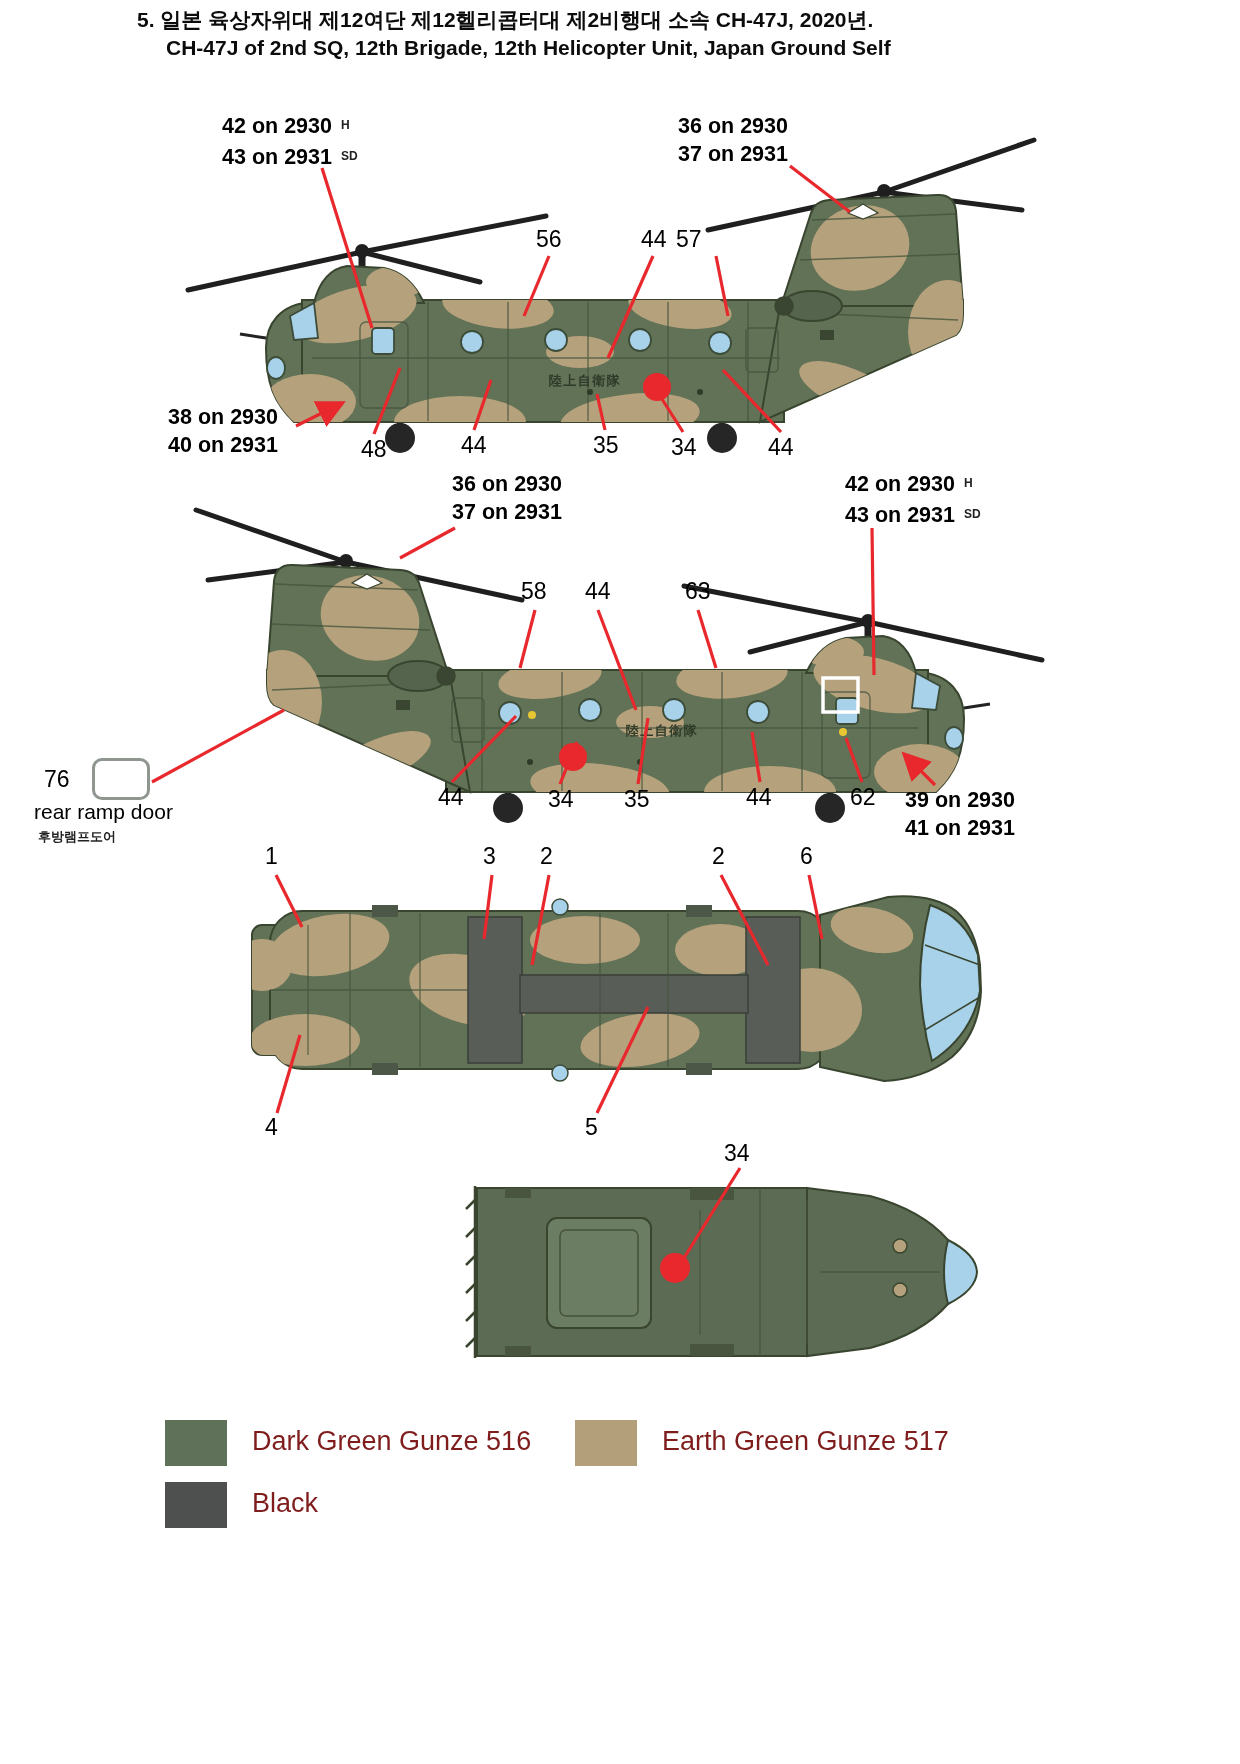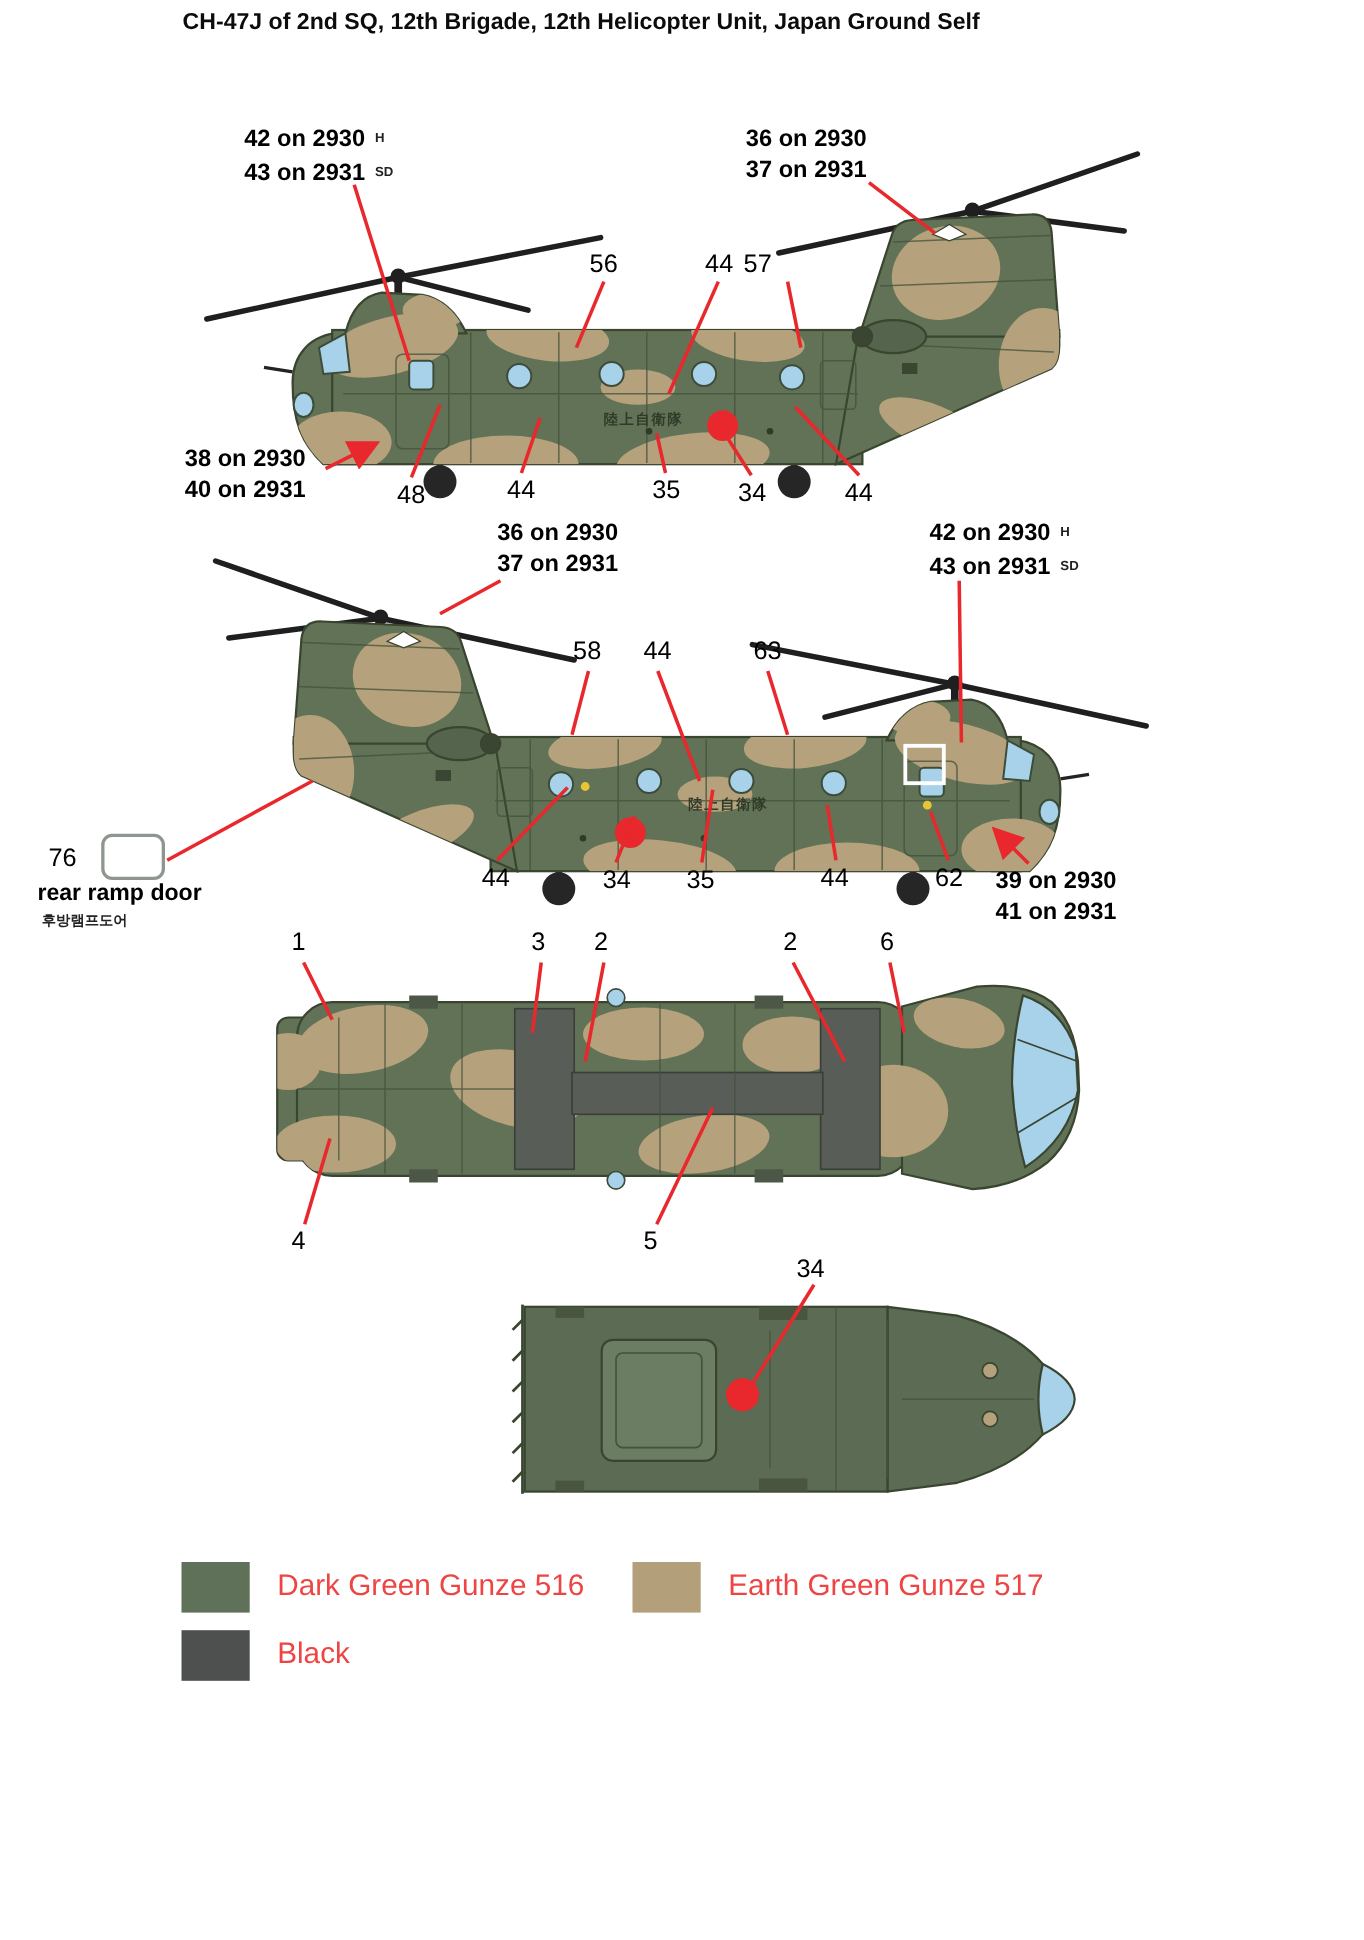--- a/index.html
+++ b/index.html
@@ -7,35 +7,36 @@
   #page{position:relative;width:1240px;height:1764px;background:#ffffff;
         font-family:"Liberation Sans",sans-serif;color:#111;overflow:hidden}
   .abs{position:absolute}
   .hdr{position:absolute;left:137px;top:6px;width:1000px;font-weight:bold;
        font-size:21px;line-height:28px;color:#0c0c0c}
   .hdr .cont{padding-left:29px}
   .num{position:absolute;font-weight:normal;font-size:23px;color:#000;white-space:nowrap}
   .lbl{position:absolute;font-weight:bold;font-size:21.5px;line-height:28px;
        color:#000;white-space:nowrap}
   .sup{font-size:12px;font-weight:bold;margin-left:9px;position:relative;top:-4px;color:#222}
-  .ramp-en{position:absolute;font-weight:bold;font-size:21px;color:#000;white-space:nowrap}
+  .ramp-en{position:absolute;font-weight:normal;font-size:21px;color:#000;white-space:nowrap}
   .ramp-ko{position:absolute;font-weight:bold;font-size:13px;color:#222;white-space:nowrap}
   .ramp-icon{position:absolute;width:58px;height:42px;border:3.5px solid #8f958f;
              border-radius:10px;background:#fff}
   svg.view{position:absolute;left:0}
   .fus-text{font-size:13px;fill:#2f3a28;letter-spacing:1.5px;font-weight:bold}
   .swatch{position:absolute;width:62px;height:46px}
-  .leg-label{position:absolute;font-size:27px;color:#ef4444;white-space:nowrap}
+  .leg-label{position:absolute;font-size:27px;color:#7f1d1d;white-space:nowrap}
 </style>
 </head>
 <body>
 
 <div id="page">
 
   <div class="hdr">
+    <div>5. 일본 육상자위대 제12여단 제12헬리콥터대 제2비행대 소속 CH-47J, 2020년.</div>
     <div class="cont">CH-47J of 2nd SQ, 12th Brigade, 12th Helicopter Unit, Japan Ground Self</div>
   </div>
 
   <svg class="view" style="top:100px" width="1240" height="372" viewBox="0 0 1240 372">
     <defs>
       <marker id="arrRed" markerWidth="9" markerHeight="9" refX="7" refY="4.5" orient="auto">
         <path d="M0,0 L9,4.5 L0,9 Z" fill="#e8282c"></path>
       </marker>
       <path id="hsNose" d="M152,202 C120,204 106,224 106,248 C106,283 114,303 134,322 L168,322 L168,202 Z"></path>
       <rect id="hsMid" x="142" y="200" width="482" height="122"></rect>

